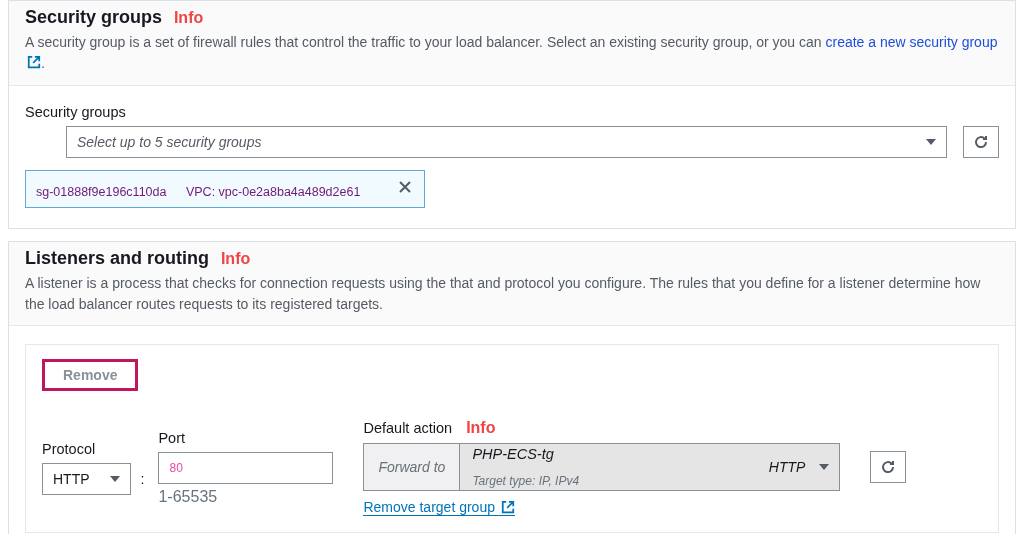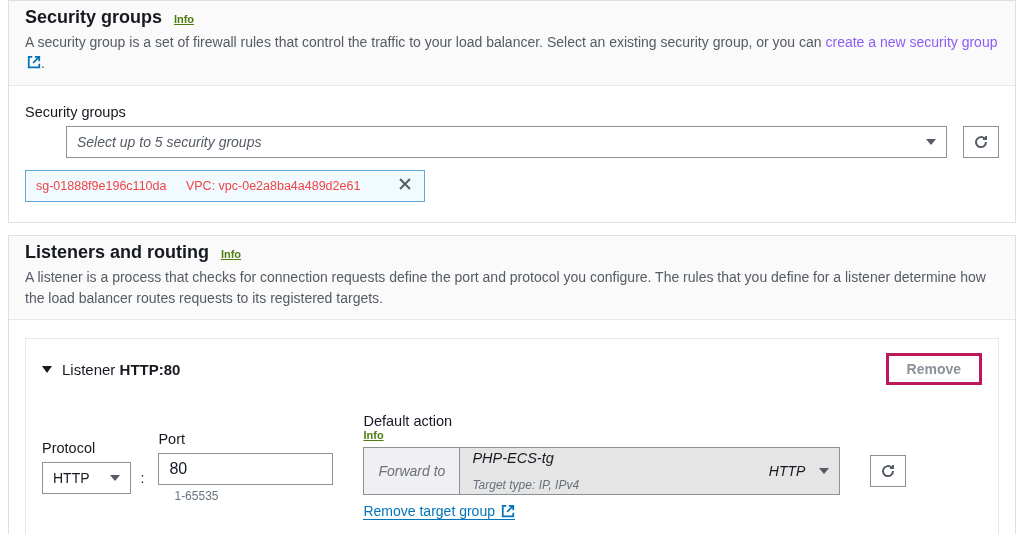--- a/index.html
+++ b/index.html
@@ -20,34 +20,33 @@
   .panel-header {
     padding: 6px 16px 10px 16px;
   }
   .panel-title {
     font-size: 18px;
     font-weight: 700;
     display: inline-block;
     margin-right: 8px;
   }
   .info-link {
-    color: #4d7c0f;
-    font-size: 11px;
+    color: #ef4444;
+    font-size: 16px;
     font-weight: 700;
     cursor: pointer;
-    text-decoration: underline;
   }
   .panel-desc {
     color: #555b64;
     font-size: 14px;
     line-height: 1.5;
     margin-top: 4px;
   }
   .link {
-    color: #8b5cf6;
+    color: #1d4ed8;
     cursor: pointer;
   }
   .ext-icon {
     display: inline-block;
     color: #0073bb;
     margin-left: 2px;
     vertical-align: -1px;
   }
   .panel-body {
     background: #ffffff;
@@ -100,21 +99,21 @@
     margin-top: 12px;
     display: inline-flex;
     align-items: flex-start;
     border: 1px solid #60a9d6;
     background: #f1faff;
     padding: 6px 8px 8px 10px;
     gap: 18px;
   }
   .tag-content {}
   .tag-title { font-size: 14.5px; color: #16191f; }
-  .tag-meta { font-size: 12.5px; color: #ef4444; margin-top: 2px; }
+  .tag-meta { font-size: 12.5px; color: #701a75; margin-top: 8px; }
   .tag-meta span { margin-right: 16px; }
   .tag-close {
     width: 22px;
     text-align: center;
     font-size: 14px;
     color: #545b64;
     cursor: pointer;
     align-self: center;
   }
 
@@ -160,41 +159,41 @@
     padding: 0 10px;
     gap: 20px;
     cursor: pointer;
   }
   .select-mini .caret-down { border-top-color: #545b64; }
   .port-input {
     height: 32px;
     width: 175px;
     border: 1px solid #879196;
     padding: 0 10px;
+    font-size: 12px;
+    color: #ec4899;
+  }
+  .port-hint {
     font-size: 16px;
-    color: #0f172a;
-  }
-  .port-hint {
-    font-size: 12px;
     color: #68727d;
     margin-top: 4px;
-    margin-left: 16px;
+    margin-left: 0;
   }
   .colon {
     font-size: 14px;
     color: #16191f;
     margin: 0 4px;
     line-height: 32px;
   }
 
   .default-action-header {
     display: flex;
     align-items: baseline;
+    gap: 14px;
     margin-bottom: 6px;
-    flex-direction: column;
   }
   .da-label { font-size: 14.5px; }
   .forward-box {
     display: flex;
     align-items: stretch;
     height: 48px;
   }
   .forward-ro {
     border: 1px solid #879196;
     background: #f0f0f2;
@@ -278,30 +277,25 @@
           </svg>
       </div>
     </div>
   </div>
 </div>
 
 <div class="panel">
   <div class="panel-header">
     <span class="panel-title">Listeners and routing</span>
     <span class="info-link">Info</span>
-    <div class="panel-desc">A listener is a process that checks for connection requests define the port and protocol you configure. The rules that you define for a listener determine how the load balancer routes requests to its registered targets.</div>
+    <div class="panel-desc">A listener is a process that checks for connection requests using the that and protocol you configure. The rules that you define for a listener determine how the load balancer routes requests to its registered targets.</div>
   </div>
   <div class="panel-body">
     <div class="listener-block">
       <div class="listener-header">
-        <div class="listener-title-wrap">
-          <span class="expand-caret"></span>
-          <span>Listener</span>&nbsp;
-          <strong>HTTP:80</strong>
-        </div>
         <button class="remove-btn">Remove</button>
       </div>
 
       <div class="listener-form">
 
         <div class="col">
           <div class="field-label">Protocol</div>
           <div class="control-row">
             <div class="select-mini">
               <span>HTTP</span>

